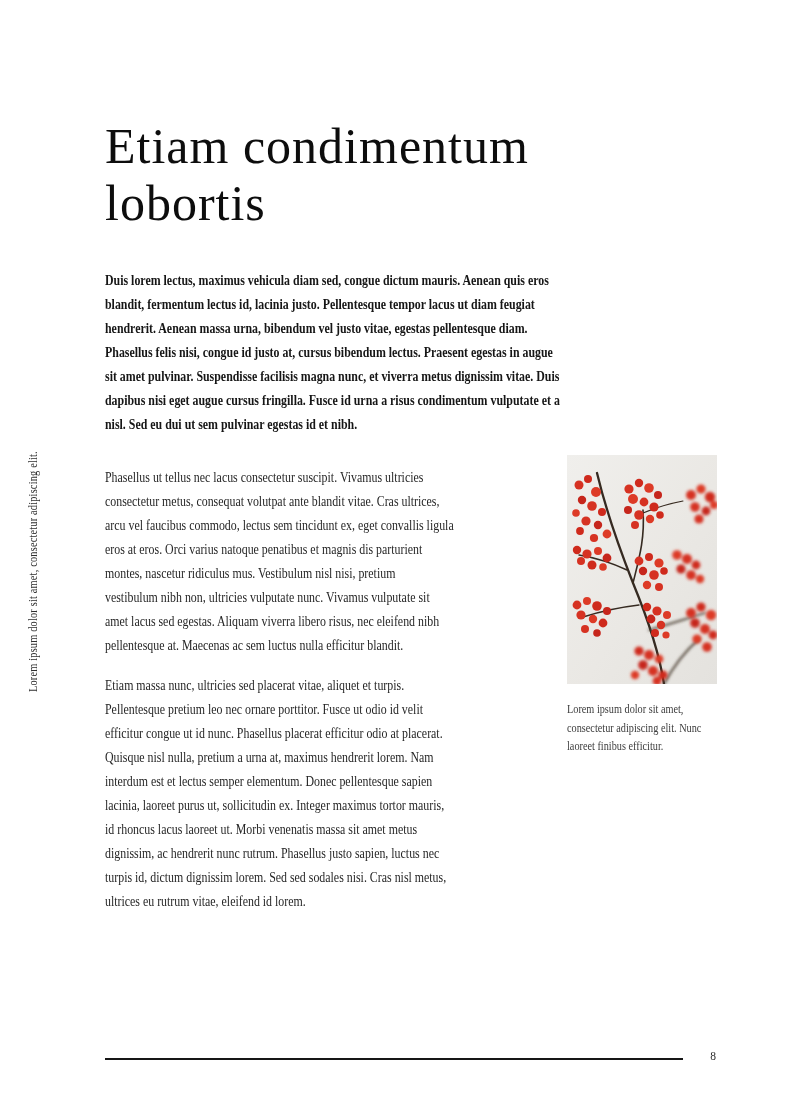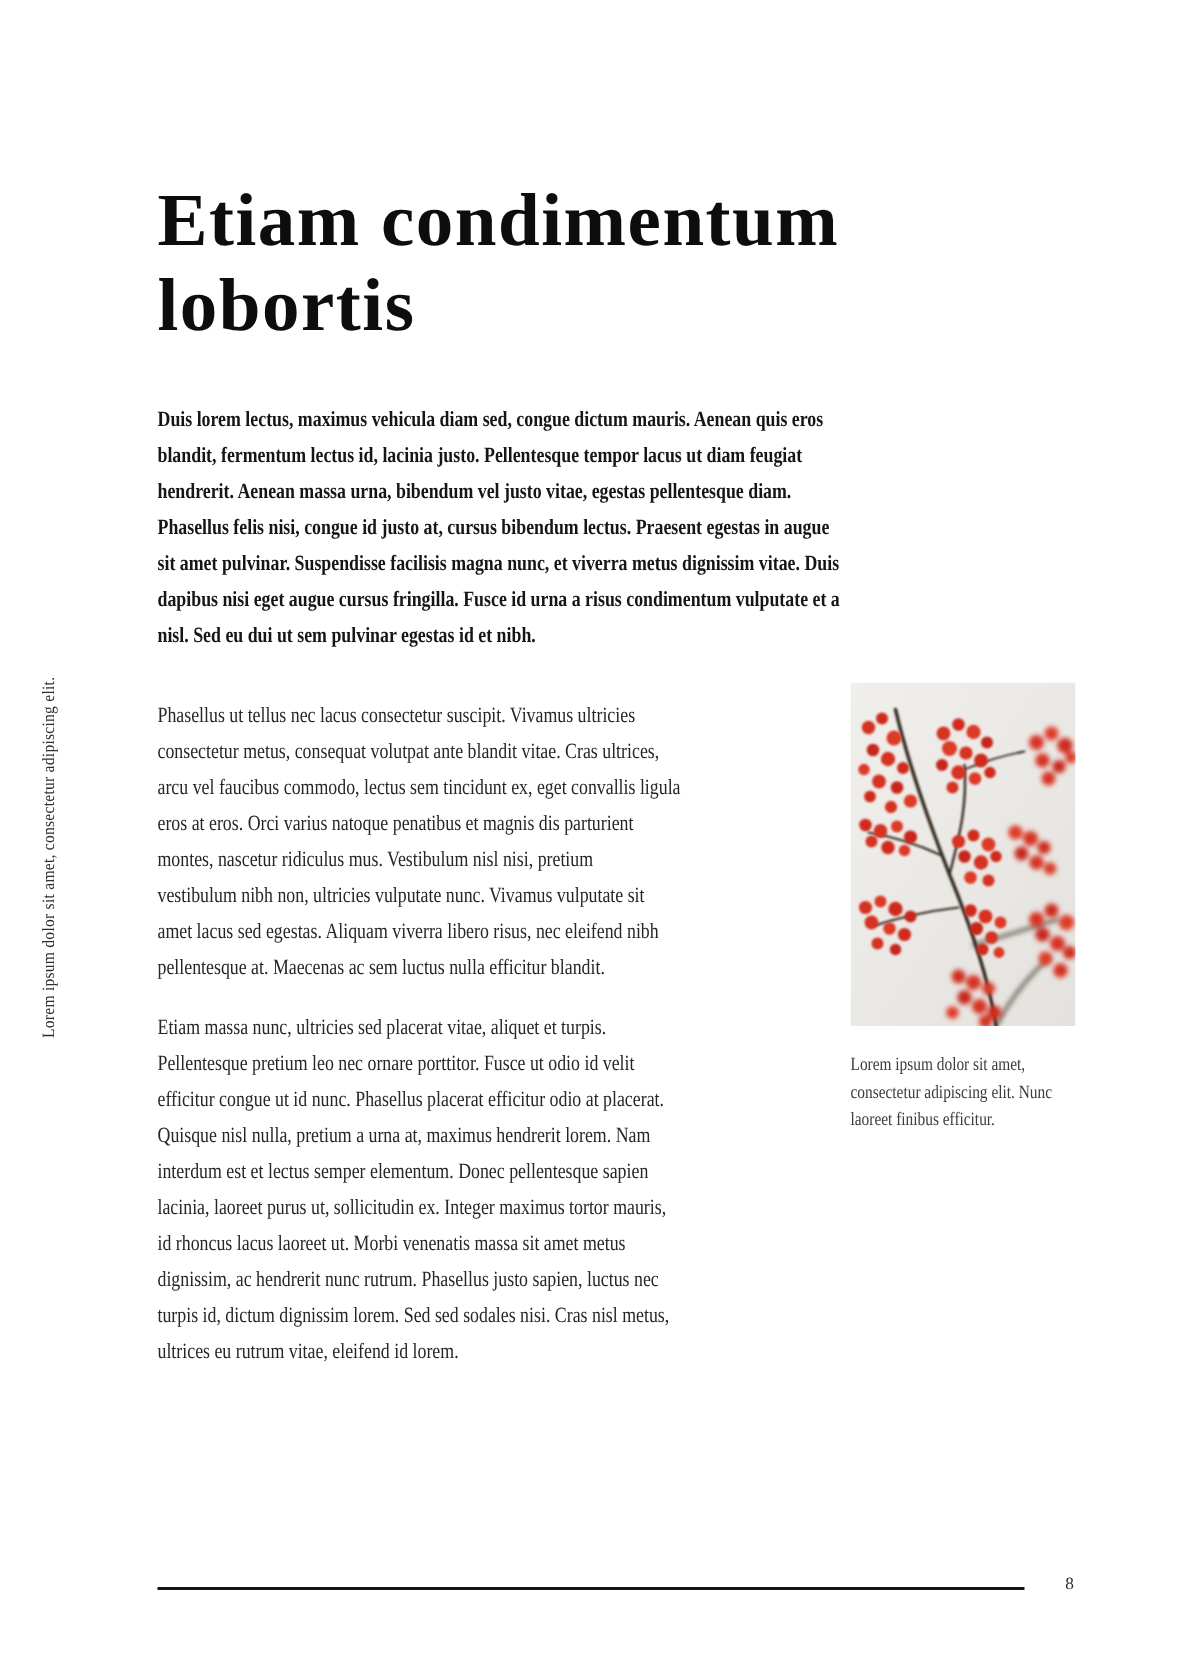--- a/index.html
+++ b/index.html
@@ -6,21 +6,21 @@
   .page{
     position:relative;
     width:794px;height:1104px;
     background:#ffffff;
     font-family:"Liberation Serif", serif;
     overflow:hidden;
   }
   .preline{white-space:pre-line;}
   .page-title{
     position:absolute;left:105px;top:84px;
-    font-size:50px;font-weight:700;line-height:57px;
+    font-size:50px;font-weight:400;line-height:57px;
     letter-spacing:1px;color:#0d0d0d;
   }
   .intro{
     position:absolute;left:105px;top:253px;width:620px;
     font-size:14.5px;font-weight:700;line-height:24px;color:#161616;
     transform:scaleX(0.82);transform-origin:0 0;
   }
   .bodypara{
     position:absolute;left:105px;width:540px;
     font-size:14.5px;font-weight:400;line-height:24px;color:#262626;

